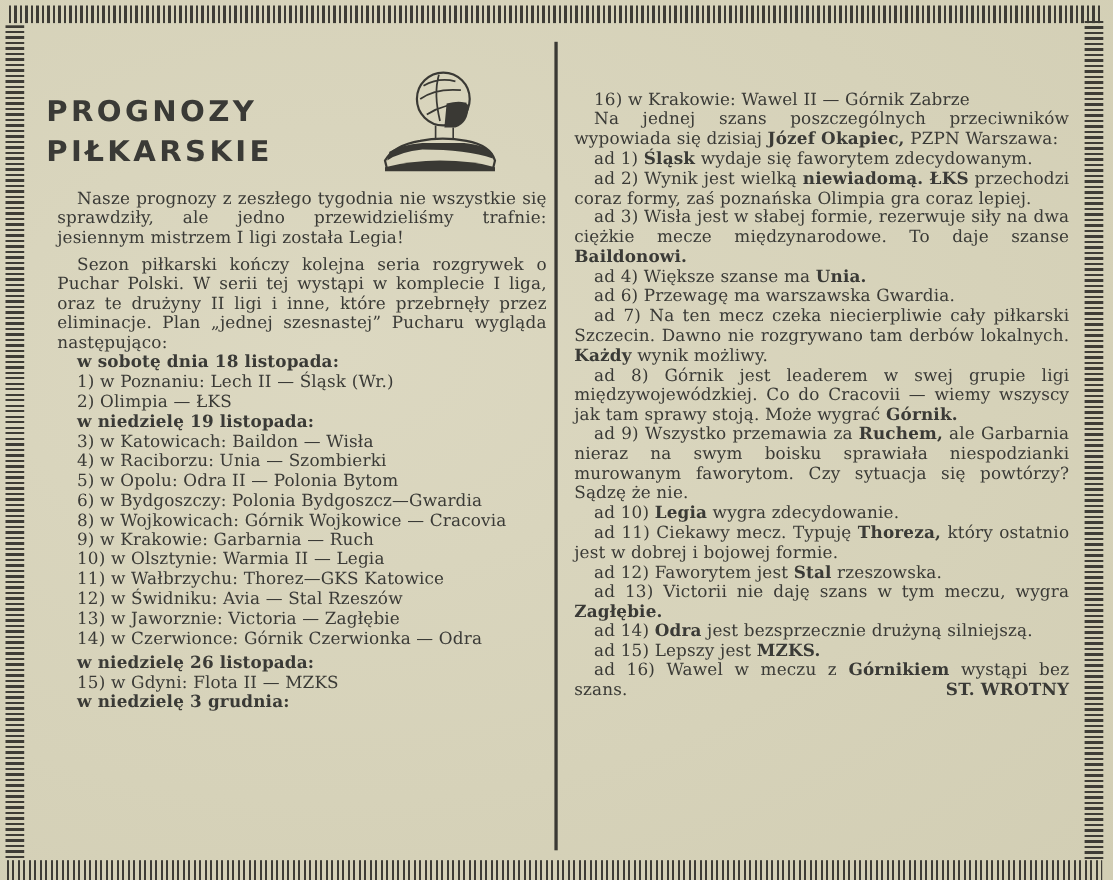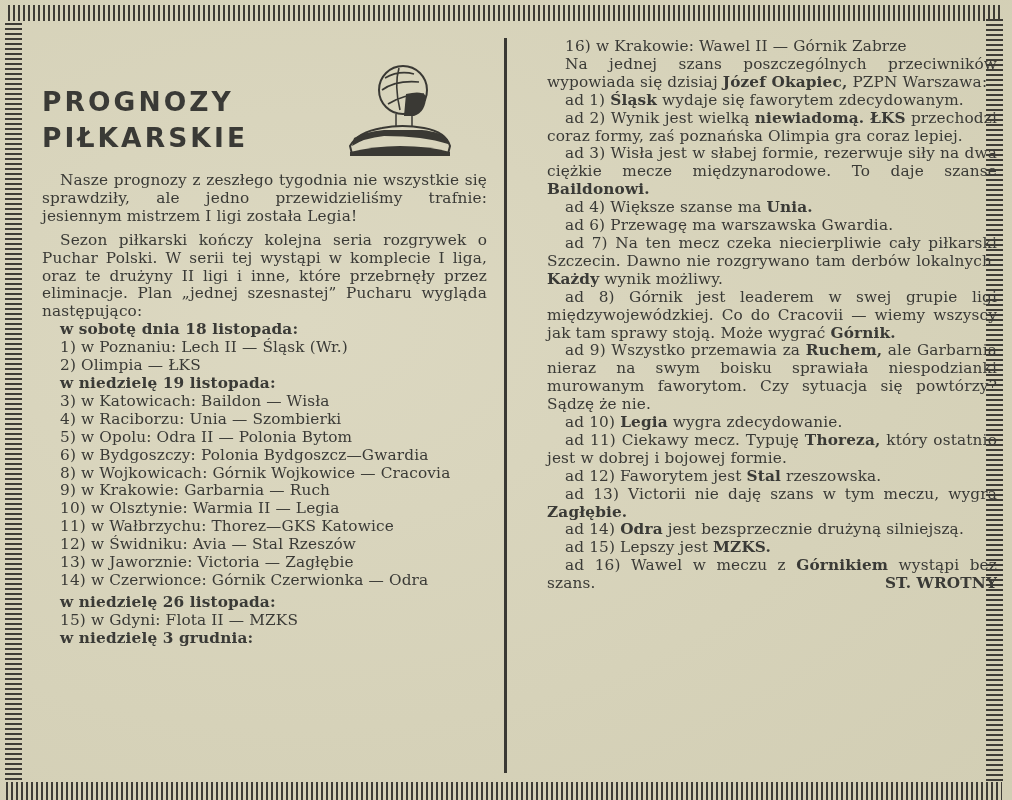--- a/index.html
+++ b/index.html
@@ -20,22 +20,22 @@
   .border-bottom { top:782px; height:18px; left:6px; width:996px; }
   .border-left, .border-right {
     position:absolute; width:17px;
     background: repeating-linear-gradient(180deg, #3e3c36 0 2px, transparent 2px 5px);
   }
   .border-left { left:5px; top:23px; height:758px; }
   .border-right { left:986px; top:19px; height:762px; }
   .divider { position:absolute; left:504px; top:38px; width:3px; height:735px; background:#3a3934; }
 
   .col { position:absolute; top:0; font-size:15.3px; line-height:17.9px; letter-spacing:0.15px; }
-  .col-left { left:42px; width:445px; }
-  .col-right { left:547px; width:450px; }
+  .col-left { left:52px; width:445px; }
+  .col-right { left:522px; width:450px;margin-top:44px; }
   .col p { margin:0; text-align:justify; }
   .indent { text-indent:18px; }
   .b { font-weight:bold; }
   .title {
     position:absolute; left:42px; top:84px;
     font-family:"DejaVu Sans", "Liberation Sans", sans-serif;
     font-weight:bold; font-size:26px; line-height:36px; letter-spacing:3px; color:#3a3a36;
   }
   .title div { transform:scaleX(1.02); transform-origin:left; }
   .bust { position:absolute; left:344px; top:60px; width:112px; height:96px; }

